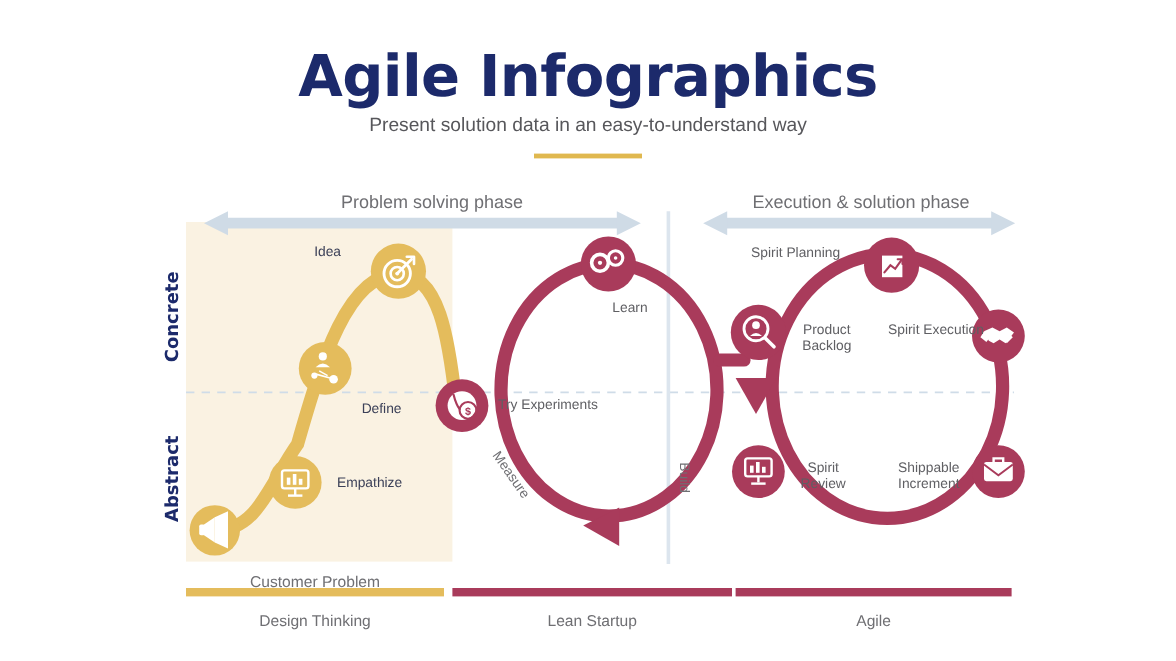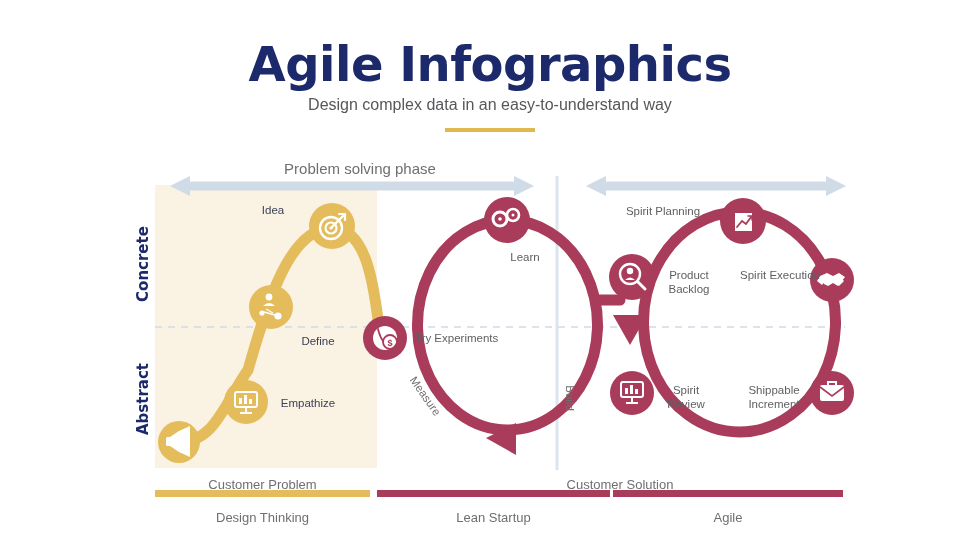--- a/index.html
+++ b/index.html
@@ -122,21 +122,21 @@
     white-space: nowrap;
     transform-origin: 50% 50%;
   }
 </style>
 </head>
 <body>
 
 <div id="stage">
 
   <div class="title">Agile Infographics</div>
-  <div class="subtitle">Design complex data in an easy-to-understand way</div>
+  <div class="subtitle">Present solution data in an easy-to-understand way</div>
   <div class="title-rule"></div>
 
   <svg width="980" height="551" style="position:absolute;left:0;top:0;">
     <defs>
       <clipPath id="clip-beige">
           <rect x="155" y="185" width="222" height="283"></rect>
         </clipPath>
     </defs>
 
     <rect x="155" y="185" width="222" height="283" fill="#faf2e2"></rect>
@@ -266,41 +266,41 @@
 
     <g>
       <circle cx="630" cy="274" r="10" fill="none" stroke="#ffffff" stroke-width="2.4"></circle>
       <circle cx="630" cy="271" r="3.2" fill="#ffffff"></circle>
       <path d="M625,280 q5,-5 10,0 z" fill="#ffffff"></path>
       <path d="M638,282 L645,289" stroke="#ffffff" stroke-width="3" stroke-linecap="round"></path>
     </g>
   </svg>
 
   <div class="phase-label" id="phase-left-label">Problem solving phase</div>
+  <div class="phase-label" id="phase-right-label">Execution &amp; solution phase</div>
 
   <div class="axis-label" id="axis-concrete">Concrete</div>
   <div class="axis-label" id="axis-abstract">Abstract</div>
 
   <div class="node-label dark" style="left:243px; top:203px; width:60px;">Idea</div>
   <div class="node-label dark" style="left:288px; top:302px; width:60px;margin-top:32px;">Define</div>
   <div class="node-label dark" style="left:268px; top:396px; width:80px;">Empathize</div>
 
   <div class="node-label" style="left:495px; top:250px; width:60px;">Learn</div>
   <div class="node-label" style="left:415px; top:331px; width:110px; text-align:left;">Try Experiments</div>
   <div class="rot-label" style="left:403px; top:390px; transform:rotate(55deg);">Measure</div>
   <div class="rot-label" style="left:557px; top:392px; transform:rotate(90deg);">Build</div>
 
   <div class="node-label" style="left:608px; top:204px; width:110px;">Spirit Planning</div>
   <div class="node-label" style="left:740px; top:268px; width:80px;">Spirit Execution</div>
   <div class="node-label" style="left:728px; top:383px; width:92px;">Shippable Increment</div>
   <div class="node-label" style="left:655px; top:383px; width:62px;">Spirit Review</div>
   <div class="node-label" style="left:655px; top:268px; width:68px;">Product Backlog</div>
 
   <div class="bar-top-label" id="label-customer-problem">Customer Problem</div>
-  <div class="bar-top-label" id="label-customer-solution">Customer Solution</div>
 
   <div class="bar" id="bar-design"></div>
   <div class="bar" id="bar-lean"></div>
   <div class="bar" id="bar-agile"></div>
 
   <div class="bar-bottom-label" id="label-design-thinking">Design Thinking</div>
   <div class="bar-bottom-label" id="label-lean-startup">Lean Startup</div>
   <div class="bar-bottom-label" id="label-agile">Agile</div>
 
 </div>

